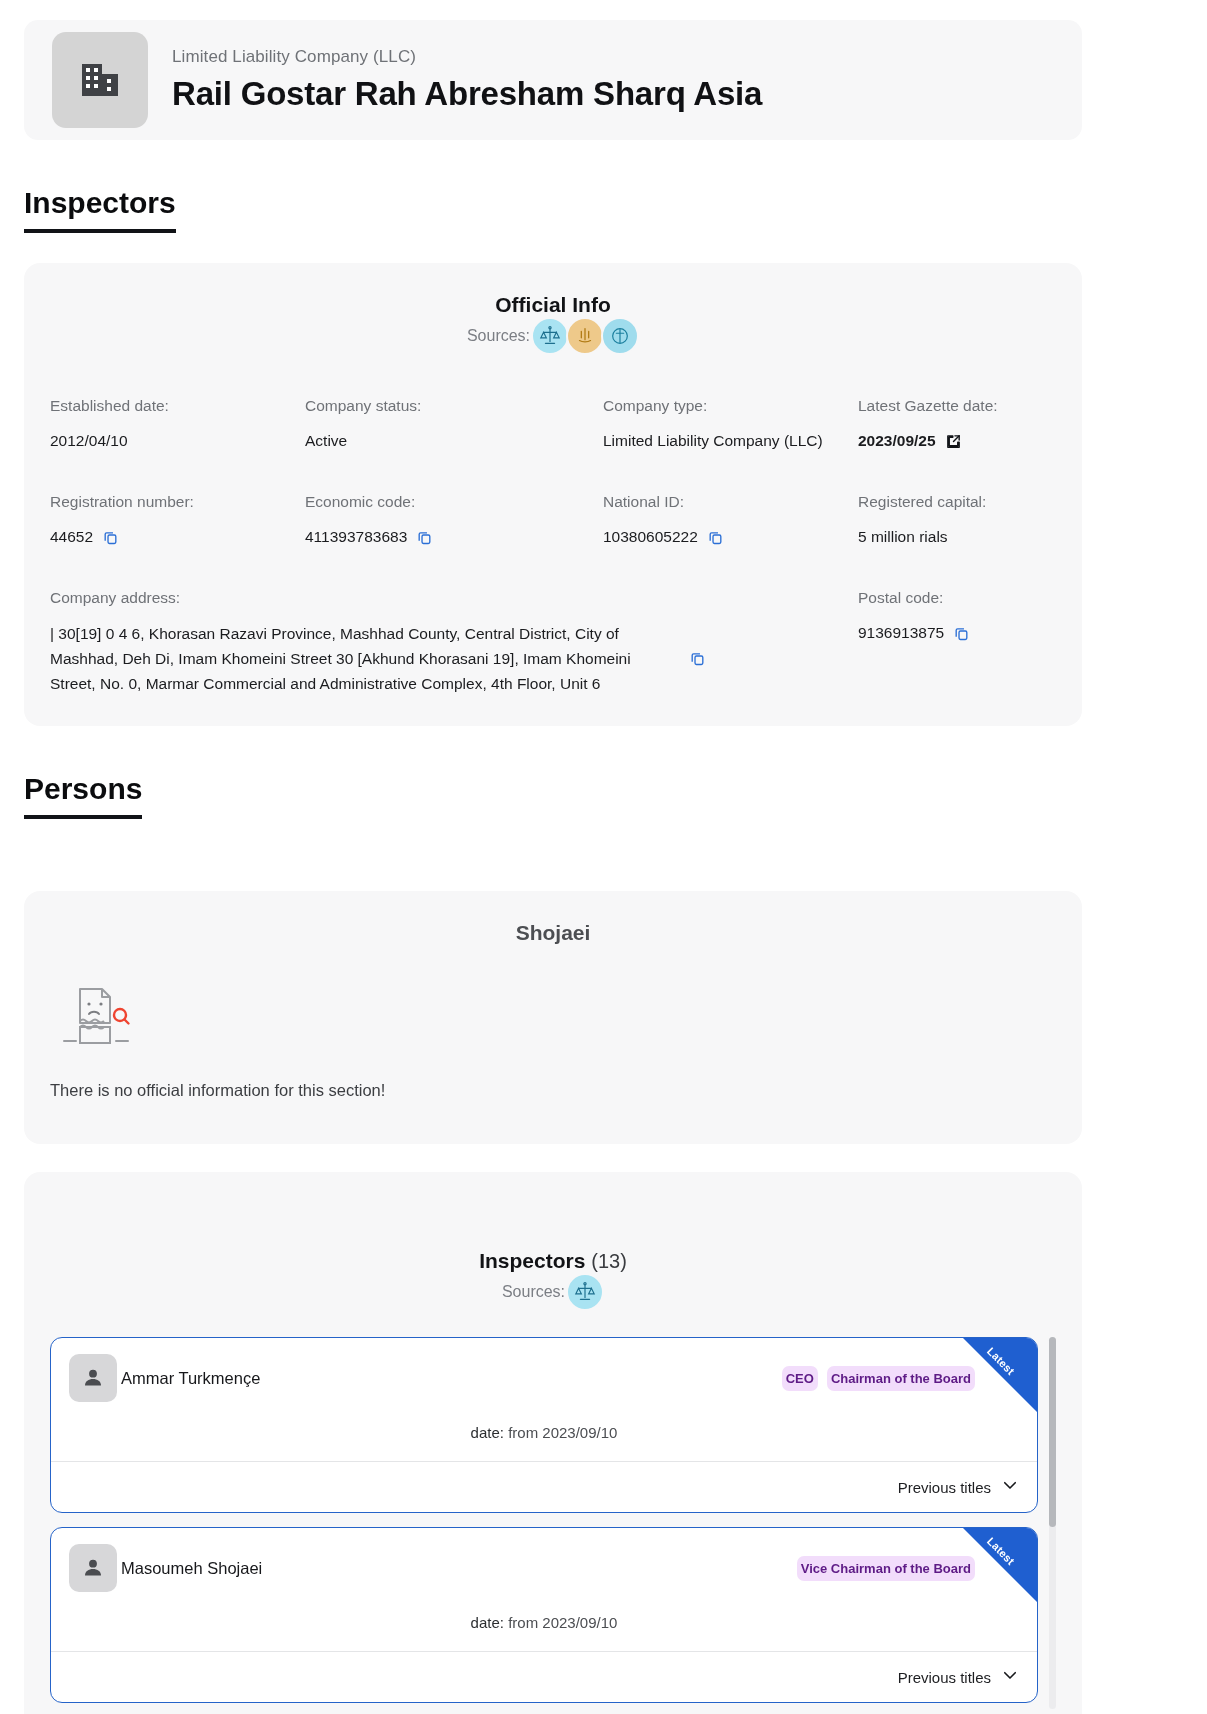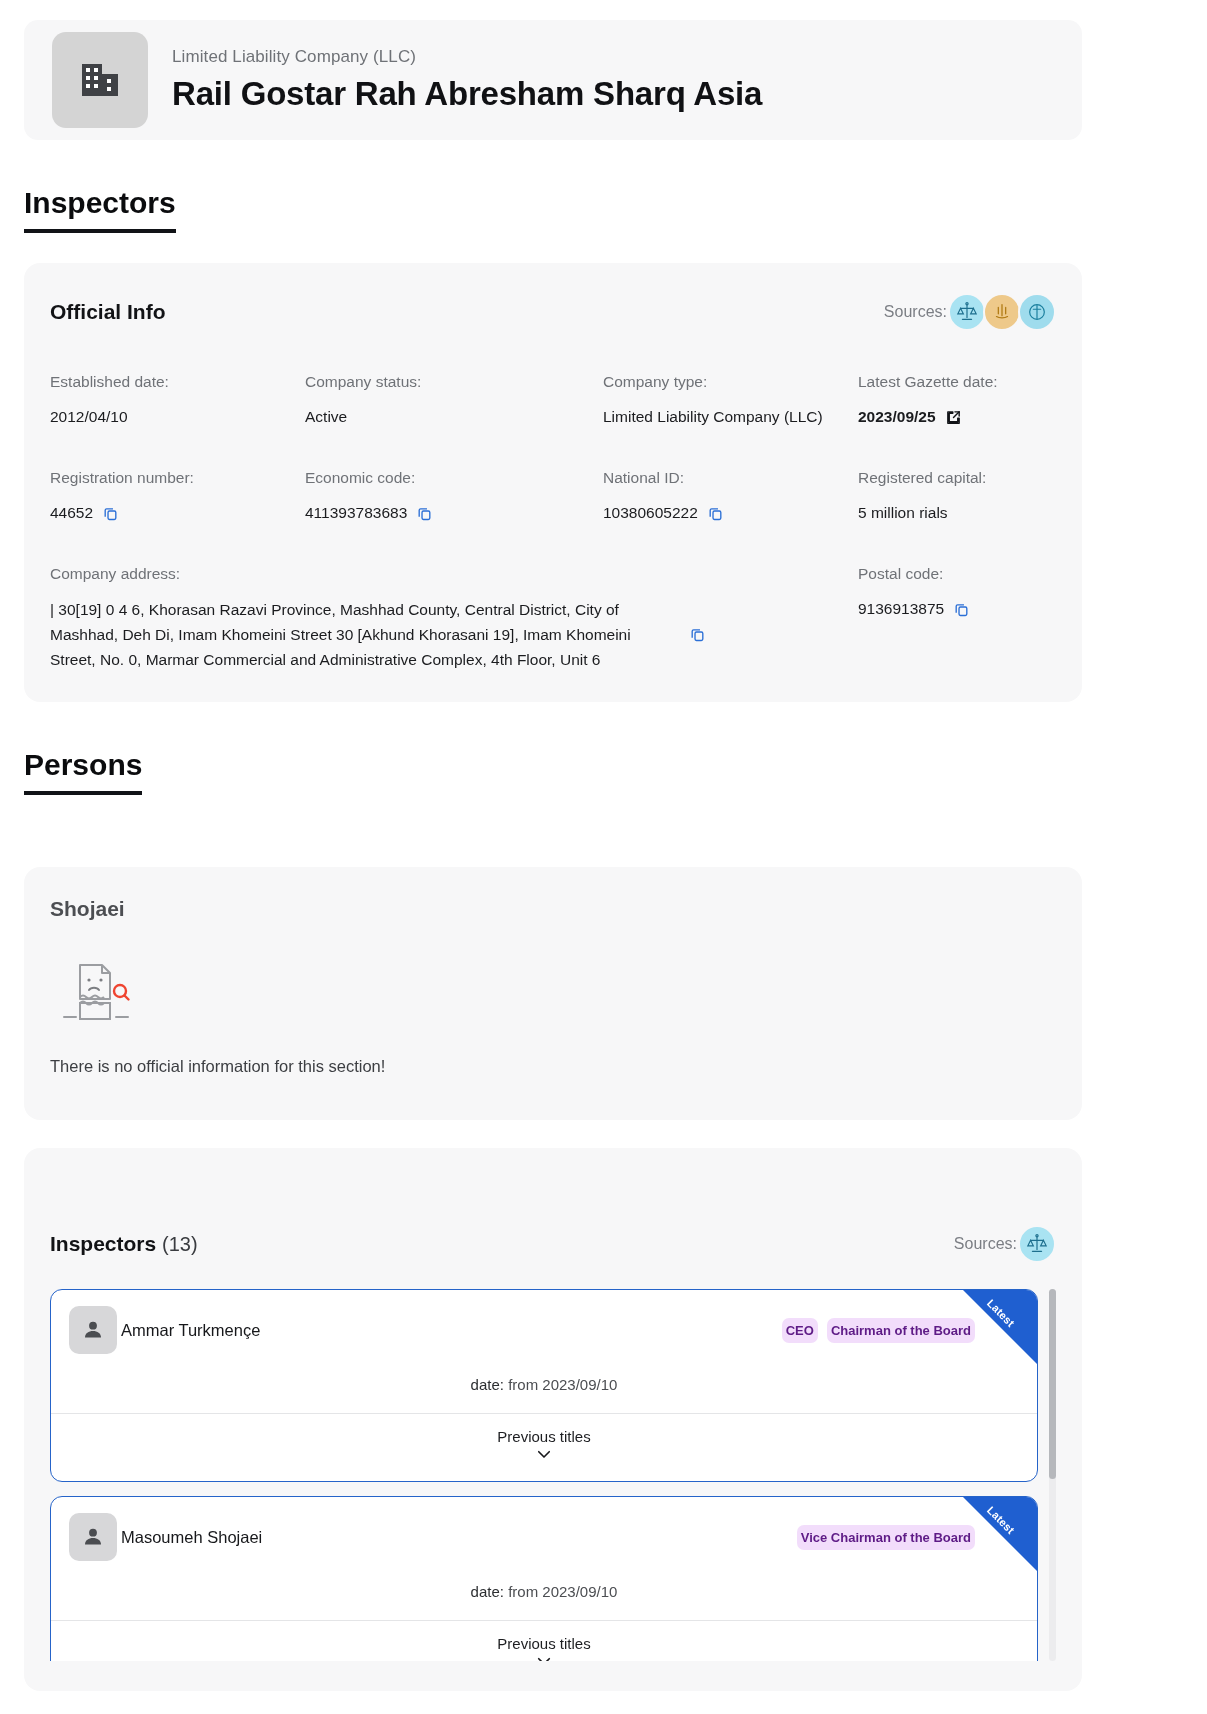--- a/index.html
+++ b/index.html
@@ -49,20 +49,21 @@
   
   .card {
     margin: 30px 24px 0 24px;
     background: #f7f7f8;
     border-radius: 16px;
     padding: 30px 26px 30px 26px;
   }
   .card-head {
     display: flex; align-items: center; justify-content: space-between;
     margin-bottom: 42px;
+    flex-direction: column;
   }
   .card-title { font-size: 21px; font-weight: 700; color: #121316; }
   .card-title .count { font-weight: 400; color: #3a3c40; font-size: 20px; }
 
   .sources { display: flex; align-items: center; gap: 6px; }
   .sources-label { font-size: 16px; color: #7b7e84; margin-right: 4px; }
   .src-circle {
     width: 38px; height: 38px; border-radius: 50%;
     display: flex; align-items: center; justify-content: center;
     margin-left: -9px;
@@ -142,23 +143,22 @@
   .person-date {
     text-align: center;
     font-size: 15px; color: #4c4e52;
     padding: 22px 0 20px 0;
   }
   .person-date .lbl { color: #2c2e31; }
   .person-foot {
     border-top: 1px solid #e4e5e7;
     display: flex; justify-content: flex-end; align-items: center;
     padding: 14px 18px;
-    gap: 0;
+    gap: 10px;
     cursor: pointer;
-    flex-direction: column;
   }
   .prev-title-text { font-size: 15px; color: #1d1e21; }
 
   .ribbon {
     position: absolute; top: 0; right: 0;
     width: 74px; height: 74px; overflow: hidden; pointer-events: none;
   }
   .ribbon::before {
     content: "";
     position: absolute; top: 0; right: 0;

